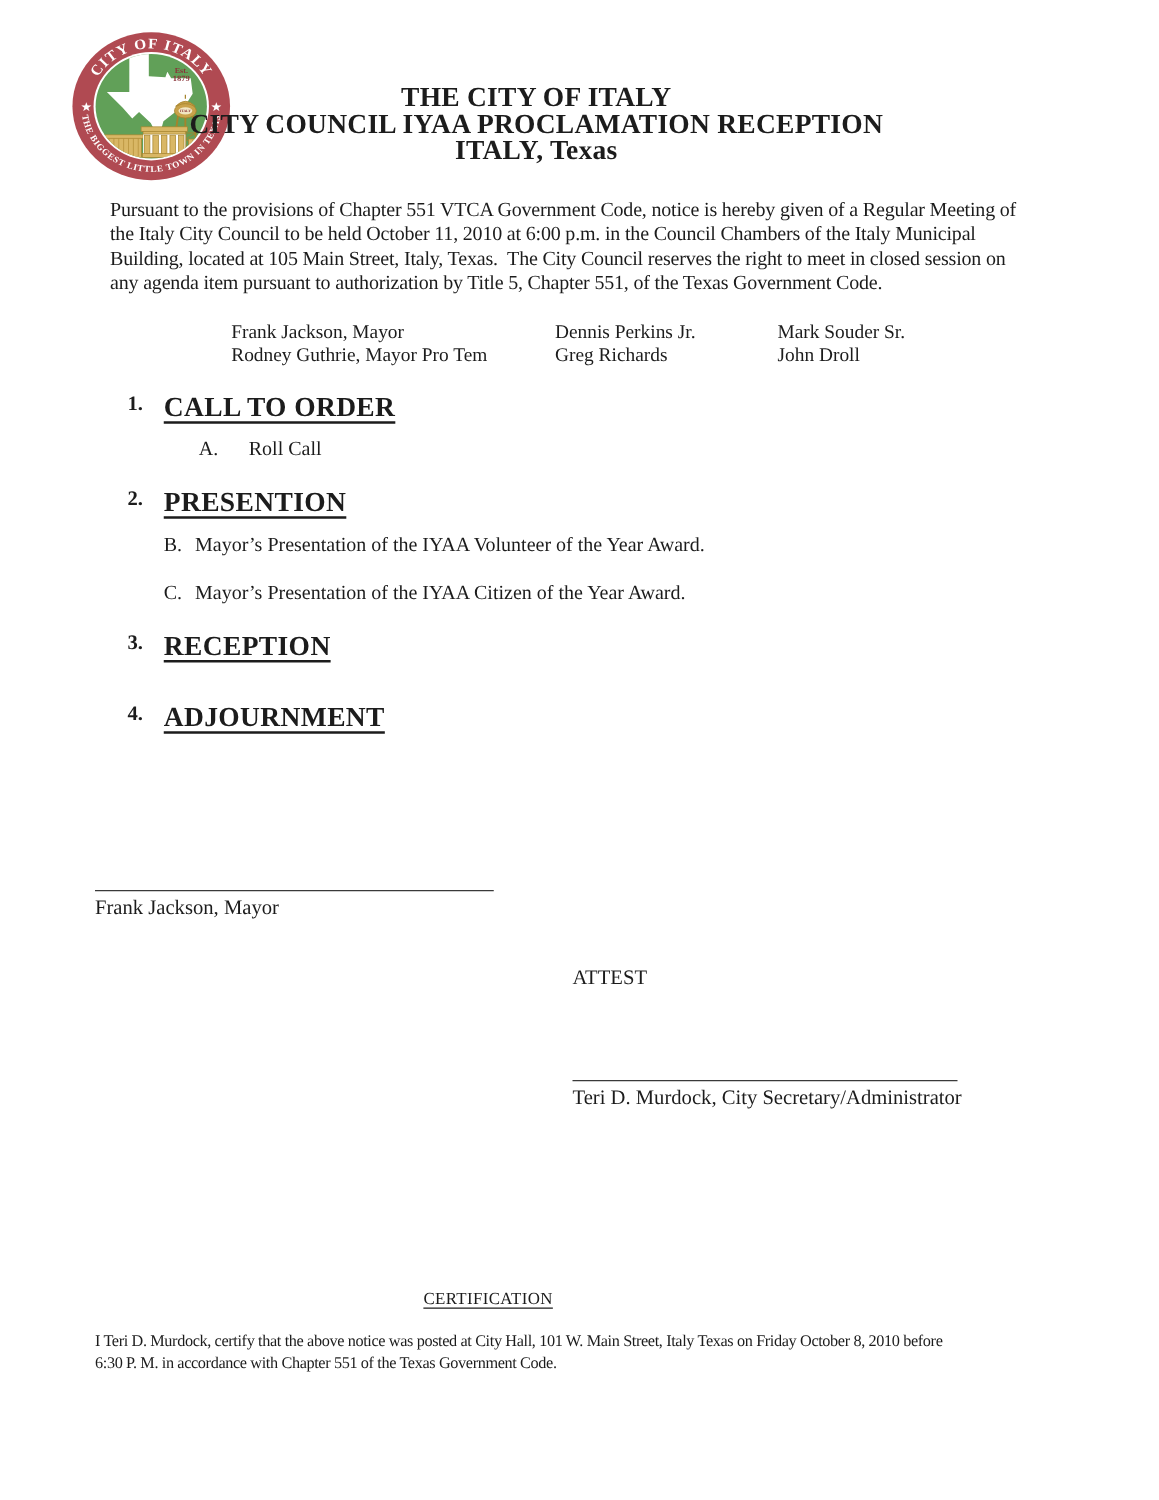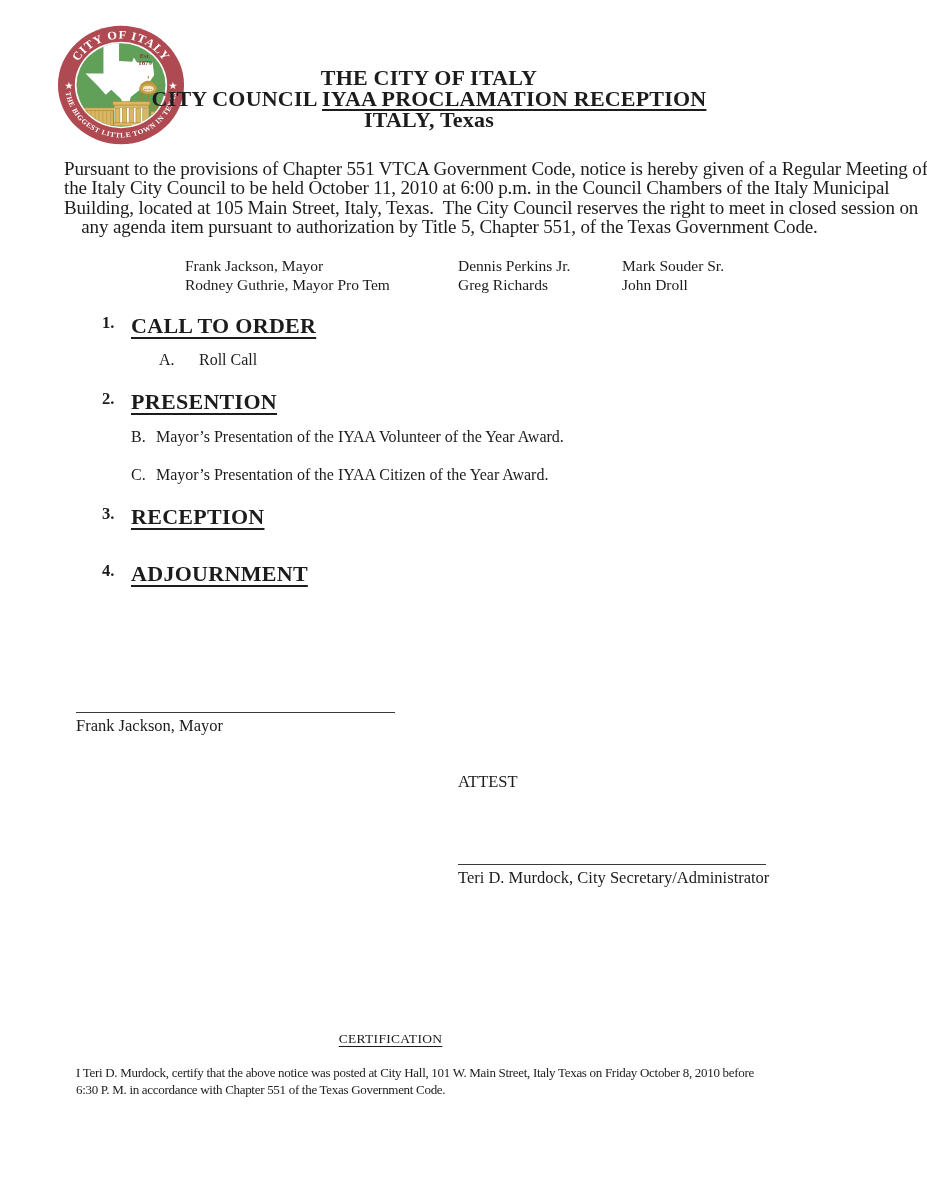--- a/index.html
+++ b/index.html
@@ -4,25 +4,25 @@
 <style>
   html,body{margin:0;padding:0;background:#ffffff;}
   body{width:927px;height:1200px;position:relative;overflow:hidden;
        font-family:"Liberation Serif","DejaVu Serif",serif;color:#1c1c1c;}
   .page{position:absolute;left:0;top:0;width:927px;height:1200px;background:#fff;}
   .abs{position:absolute;}
 
   
   .hdr{left:0;top:55px;width:858px;text-align:center;font-weight:bold;
        font-size:22px;line-height:21px;letter-spacing:.2px;margin-top:12px;}
-  .hdr .ul{text-decoration:underline;text-decoration-thickness:1.6px;text-underline-offset:3px;}
+  .hdr .ul{text-decoration-thickness:1.6px;text-underline-offset:3px;}
 
   
-  .jline{position:absolute;left:64px;width:771px;font-size:19px;line-height:19.4px;
-         letter-spacing:-.15px;white-space:nowrap;text-align:center;}
+  .jline{position:absolute;left:88px;width:771px;font-size:16px;line-height:19.4px;
+         letter-spacing:-.15px;white-space:nowrap;}
 
   
   .official-col{position:absolute;top:257px;font-size:15.5px;line-height:18.6px;white-space:pre;}
 
   
   .ag-num{position:absolute;left:102px;font-size:16.5px;font-weight:bold;white-space:nowrap;}
   .ag-title{position:absolute;left:131px;font-size:22px;font-weight:bold;letter-spacing:.3px;
             text-decoration:underline;text-decoration-thickness:1.6px;text-underline-offset:3.5px;
             white-space:nowrap;}
   .ag-letter{position:absolute;font-size:16px;white-space:nowrap;}
@@ -110,21 +110,21 @@
     <div>ITALY, Texas</div>
   </div>
 
   <div class="jline jfit" style="top: 159px; word-spacing: 0px;">Pursuant to the provisions of Chapter 551 VTCA Government Code, notice is hereby given of a Regular Meeting of</div>
   <div class="jline jfit" style="top: 178px; word-spacing: 0px;">the Italy City Council to be held October 11, 2010 at 6:00 p.m. in the Council Chambers of the Italy Municipal</div>
   <div class="jline jfit" style="top: 198px; word-spacing: 0px;">Building, located at 105 Main Street, Italy, Texas.&nbsp; The City Council reserves the right to meet in closed session on</div>
   <div class="jline" style="top:217px;">any agenda item pursuant to authorization by Title 5, Chapter 551, of the Texas Government Code.</div>
 
   <div class="official-col" style="left:185px;">Frank Jackson, Mayor
 Rodney Guthrie, Mayor Pro Tem</div>
-  <div class="official-col" style="left:458px;font-family:Liberation Serif, serif;">Dennis Perkins Jr.
+  <div class="official-col" style="left:444px;font-family:Liberation Serif, serif;">Dennis Perkins Jr.
 Greg Richards</div>
   <div class="official-col" style="left:622px;">Mark Souder Sr.
 John Droll</div>
 
   <div class="ag-num" style="top:313px;">1.</div>
   <div class="ag-title" style="top:313px;">CALL TO ORDER</div>
 
   <div class="ag-letter" style="left:159px;top:351px;">A.</div>
   <div class="ag-text" style="left:199px;top:351px;">Roll Call</div>
 

